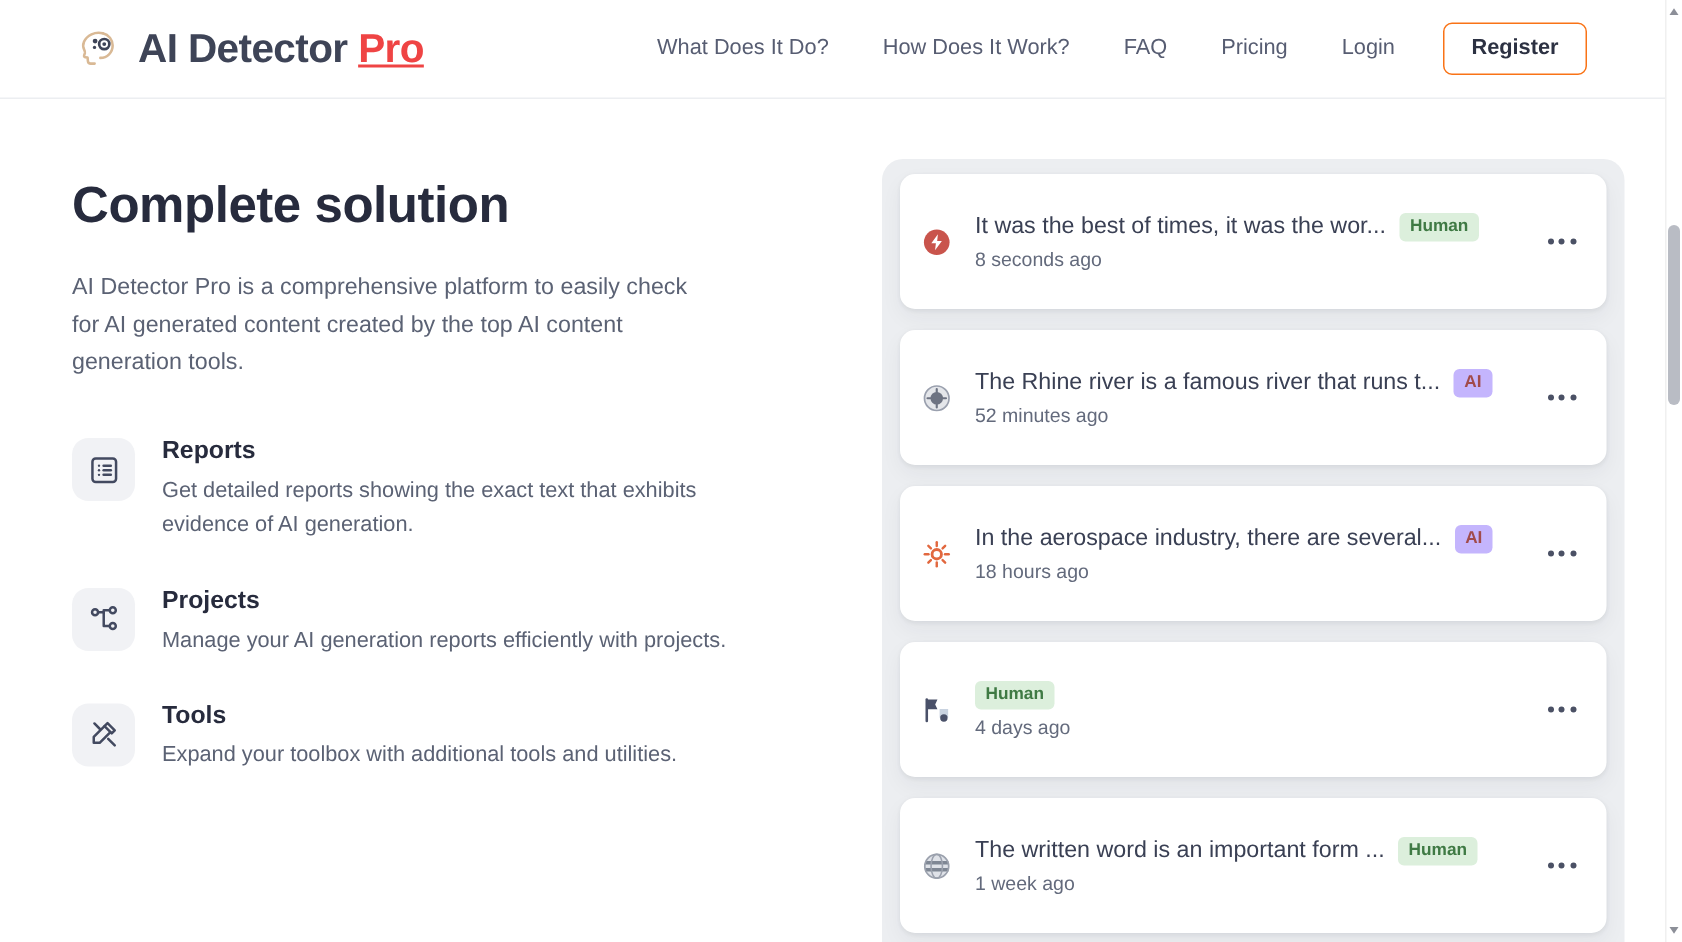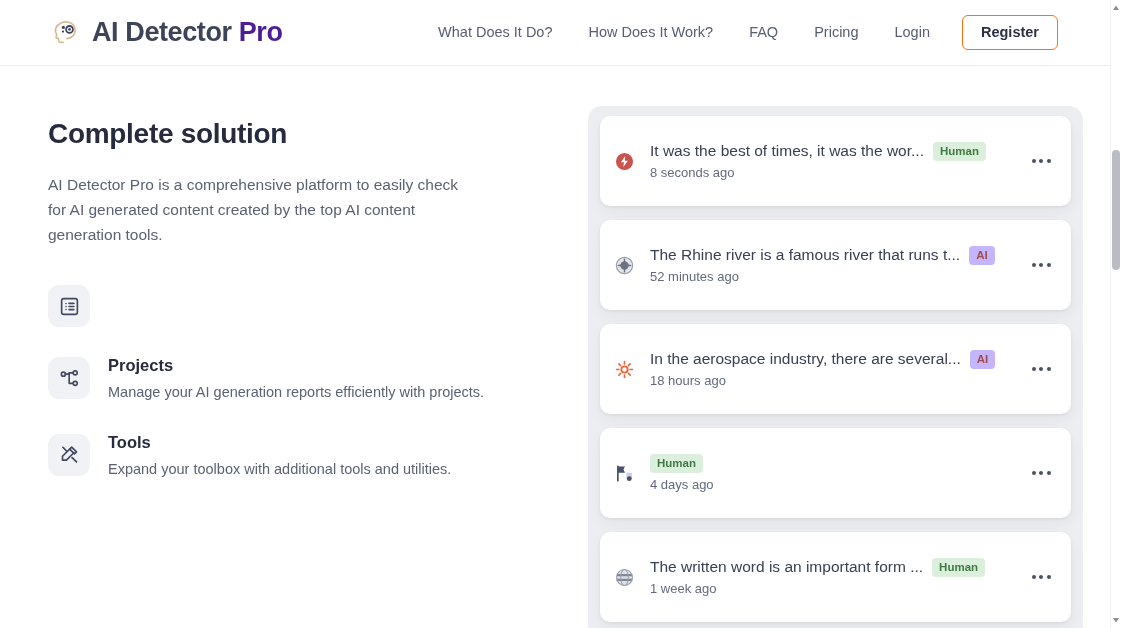--- a/index.html
+++ b/index.html
@@ -43,21 +43,21 @@
   }
   .brand-icon { width: 34px; height: 34px; display: block; flex: none; }
   .brand-text {
     font-size: 27px;
     font-weight: bold;
     letter-spacing: -0.4px;
     color: #3e4457;
     white-space: nowrap;
     line-height: 1;
   }
-  .brand-text .pro { color: #4c1d95; font-weight: bold; }
+  .brand-text .pro { color: #ef4444; font-weight: bold; text-decoration: underline; }
 
   .main-nav {
     margin-left: auto;
     margin-right: 52px;
     display: flex;
     align-items: center;
     gap: 0px;
   }
   .nav-link {
     font-size: 14.5px;
@@ -94,21 +94,21 @@
   }
 
   .left-col {
     position: absolute;
     left: 48px;
     top: 52px;
     width: 470px;
   }
 
   .section-title {
-    font-size: 28px;
+    font-size: 34px;
     font-weight: bold;
     color: #272b3d;
     letter-spacing: -0.3px;
     line-height: 1.15;
     margin-bottom: 22px;
   }
 
   .section-desc {
     font-size: 15.5px;
     line-height: 25px;
@@ -304,20 +304,24 @@
           <svg width="21" height="21" viewBox="0 0 24 24" fill="none" stroke="#434a60" stroke-width="1.9" stroke-linecap="round" stroke-linejoin="round">
             <rect x="3" y="3" width="18" height="18" rx="2.5"></rect>
             <circle cx="8" cy="8.5" r="0.9" fill="#434a60" stroke="none"></circle>
             <circle cx="8" cy="12" r="0.9" fill="#434a60" stroke="none"></circle>
             <circle cx="8" cy="15.5" r="0.9" fill="#434a60" stroke="none"></circle>
             <line x1="11.5" y1="8.5" x2="17" y2="8.5"></line>
             <line x1="11.5" y1="12" x2="17" y2="12"></line>
             <line x1="11.5" y1="15.5" x2="17" y2="15.5"></line>
           </svg>
         </span>
+        <div class="feature-body">
+          <div class="feature-title">Reports</div>
+          <div class="feature-desc">Get detailed reports showing the exact text that exhibits evidence of AI generation.</div>
+        </div>
       </div>
 
       <div class="feature">
         <span class="feature-icon">
           <svg width="21" height="21" viewBox="0 0 24 24" fill="none" stroke="#434a60" stroke-width="1.9" stroke-linecap="round" stroke-linejoin="round">
             <circle cx="5" cy="7" r="2.3"></circle>
             <circle cx="18.5" cy="5.5" r="2.3"></circle>
             <circle cx="18.5" cy="17.5" r="2.3"></circle>
             <path d="M7.3 7h4.3v10.5h4.6"></path>
             <path d="M11.6 7V5.5h4.6"></path>

